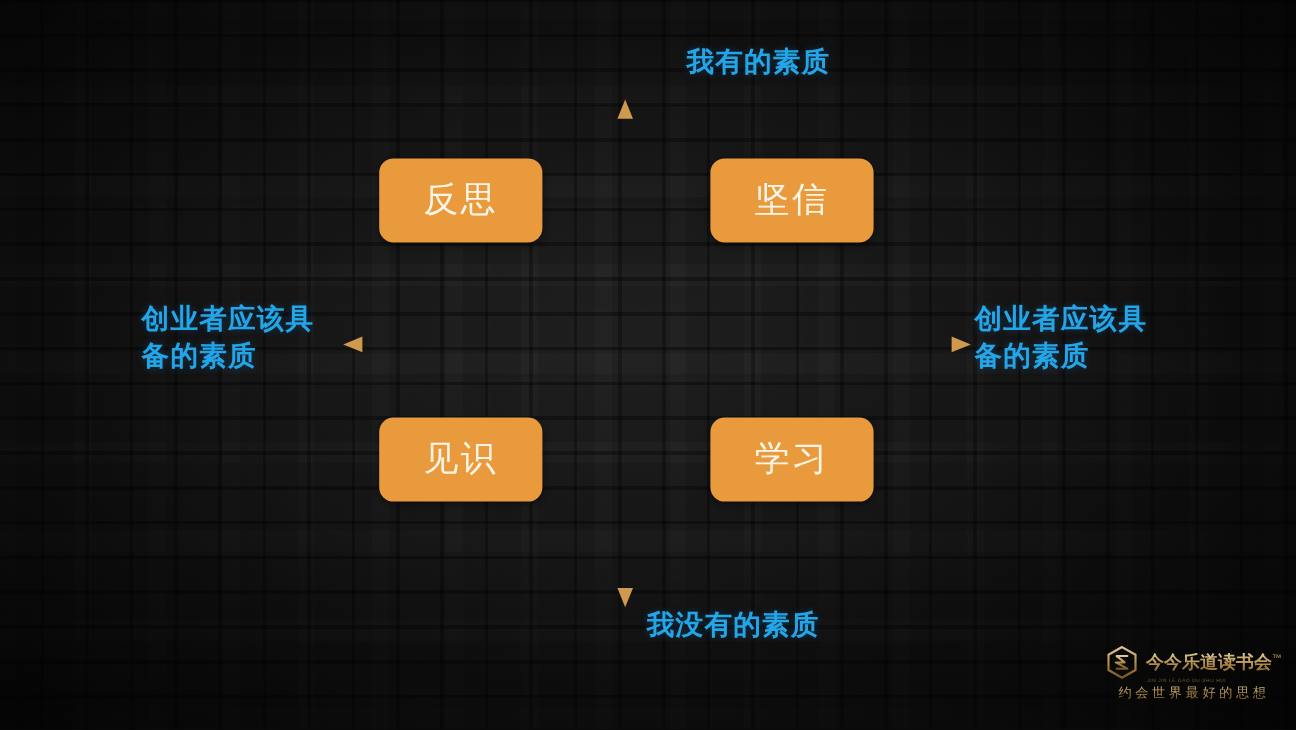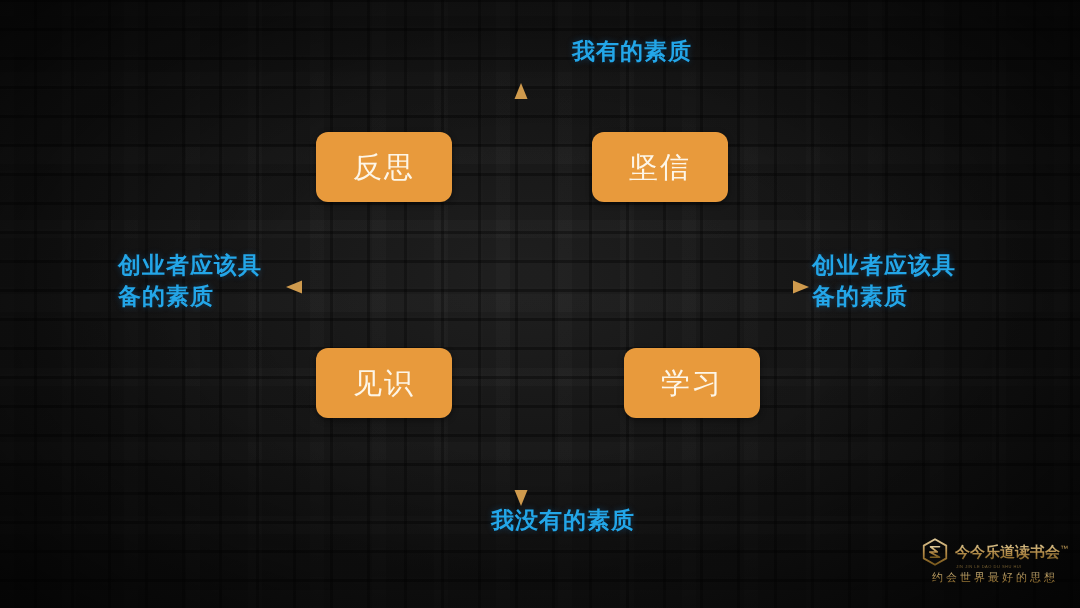--- a/index.html
+++ b/index.html
@@ -79,34 +79,34 @@
   .quad-box .quad-label {
     color: #fdf6e8;
     font-size: 29px;
     letter-spacing: 2px;
     font-weight: 400;
     line-height: 1;
   }
   #box-reflect  { left: 316px; top: 132px; width: 136px; height: 70px; }
   #box-believe  { left: 592px; top: 132px; width: 136px; height: 70px; }
   #box-insight  { left: 316px; top: 348px; width: 136px; height: 70px; }
-  #box-learn    { left: 624px; top: 348px; width: 136px; height: 70px; }
+  #box-learn    { left: 592px; top: 348px; width: 136px; height: 70px; }
 
   
   .axis-caption {
     position: absolute;
     color: #23a6e8;
     font-weight: bold;
     font-size: 23px;
     line-height: 1.33;
     letter-spacing: 1px;
     text-shadow: 0 0 6px rgba(20,120,200,0.35);
   }
   #caption-top    { left: 452px; top: 36px;  width: 240px; text-align: right; }
-  #caption-bottom { left: 443px; top: 505px; width: 240px; text-align: center; }
+  #caption-bottom { left: 443px; top: 505px; width: 240px; text-align: right; }
   #caption-left   { left: 118px; top: 250px; width: 150px; text-align: left; }
   #caption-right  { left: 812px; top: 250px; width: 160px; text-align: left; }
 
   
   #watermark {
     position: absolute;
     left: 920px;
     top: 537px;
     width: 150px;
     height: 62px;

